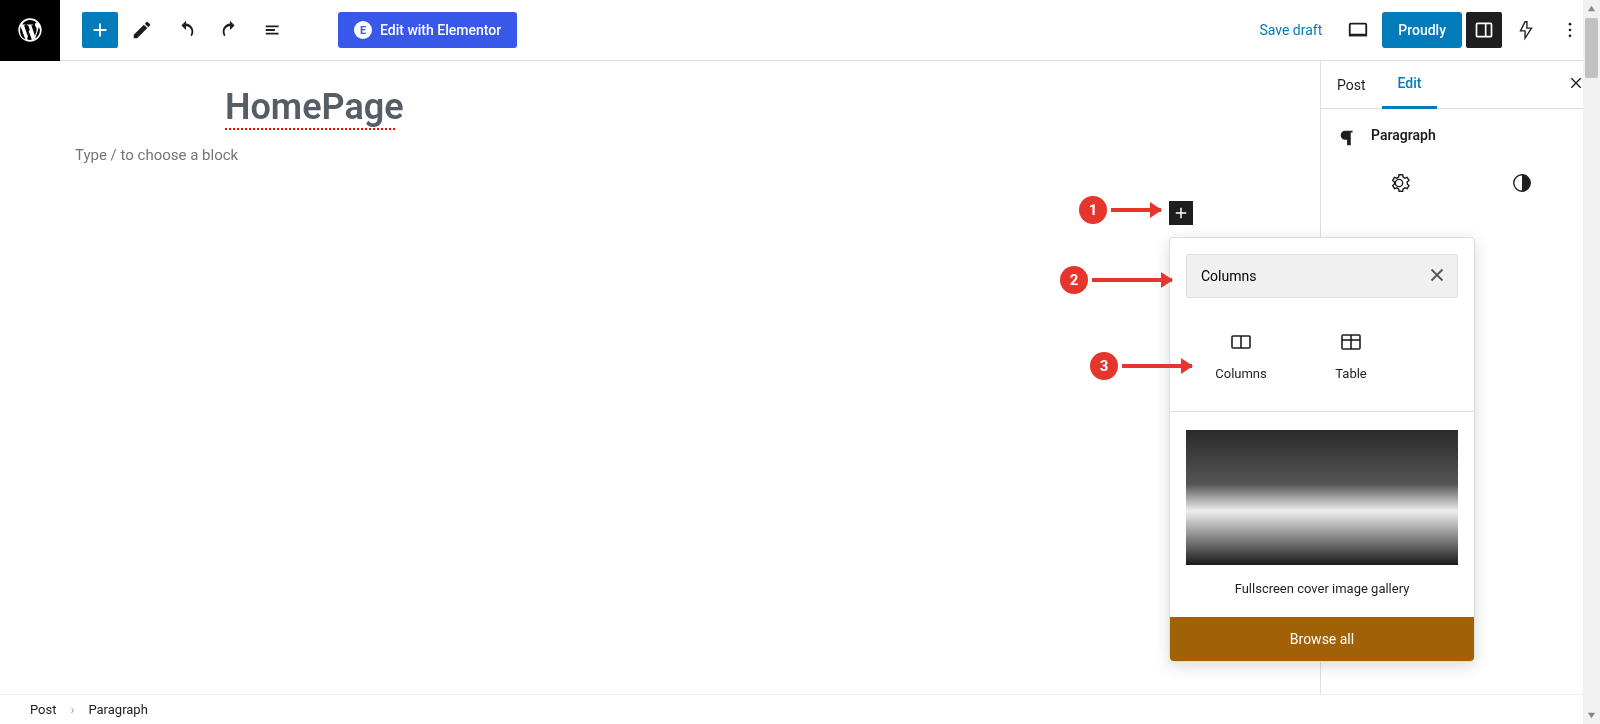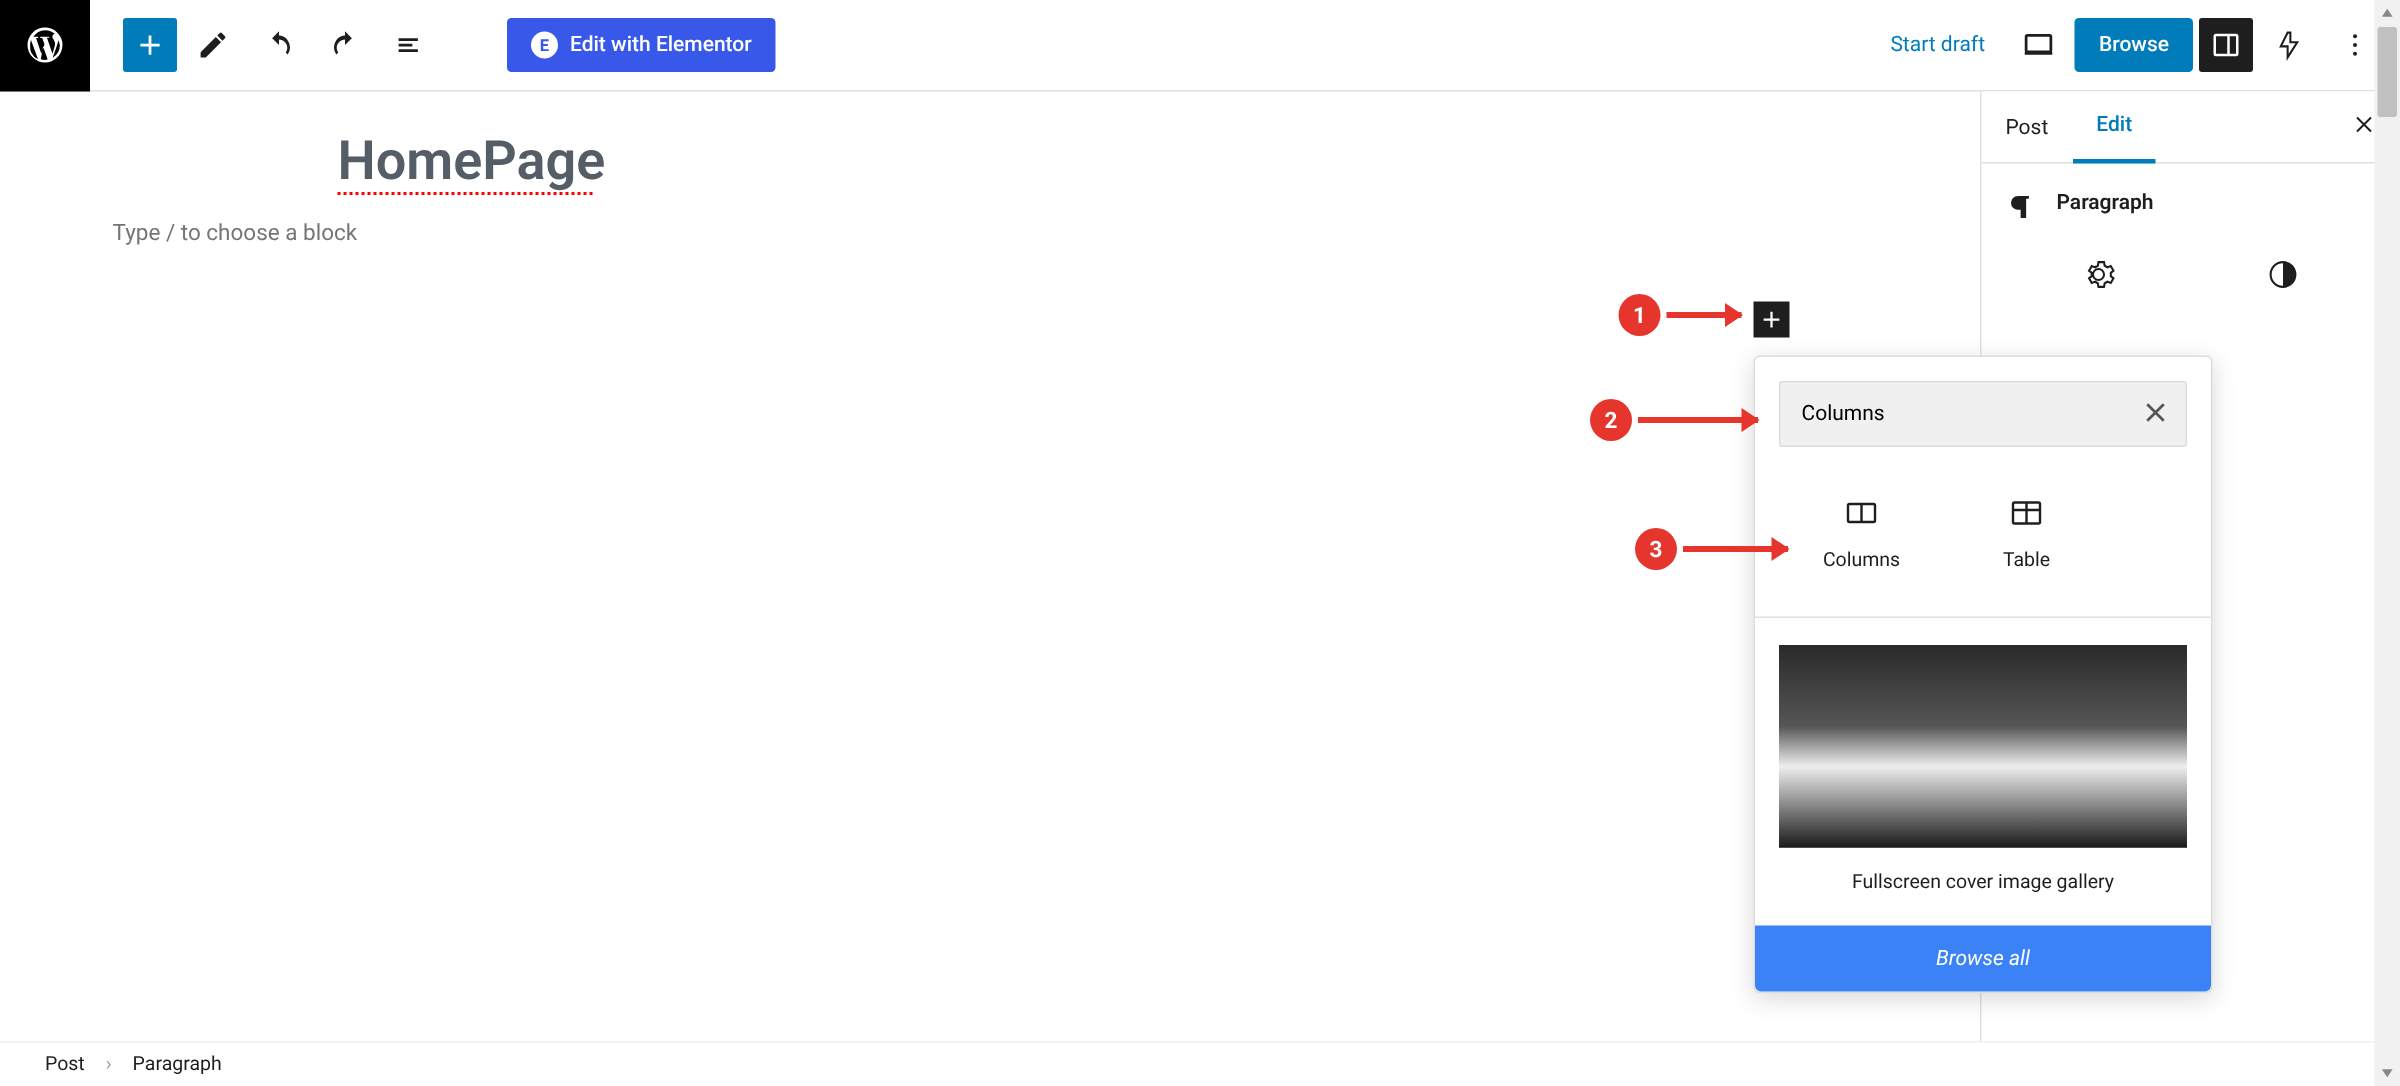--- a/index.html
+++ b/index.html
@@ -53,21 +53,21 @@
   .popup-divider { border-top:1px solid #e0e0e0; }
   .popup-patterns { display:flex; gap:14px; padding:18px 16px; }
   .pat-col { flex:1; display:flex; flex-direction:column; align-items:center; gap:14px;}
   .pat-thumb { width:100%; background:#111; }
   .pat-thumb.a { height:135px; display:flex; }
   .pat-thumb.a > div { flex:1; background:linear-gradient(180deg,#2a2a2a 0%, #555 40%, #eee 60%, #1a1a1a 100%); }
   .pat-thumb.b { height:66px; background:#0b0b1a; padding:6px 8px; font-size:6px; color:#6f6fff; display:flex; flex-direction:column; gap:3px;}
   .pat-thumb.b .r { display:flex; justify-content:space-between; color:#888; font-size:6px;}
   .pat-thumb.b .l { width:50px; height:2px; background:#4040aa; margin:1px 0;}
   .pat-cap { font-size:13px; color:#1e1e1e; text-align:center; line-height:1.5;}
-  .popup-footer { background:#3b82f6; color:#fff; text-align:center; height:44px; display:flex; align-items:center; justify-content:center; font-size:14px; border-radius:0 0 4px 4px;font-style:italic;}
+  .popup-footer { background:#a16207; color:#fff; text-align:center; height:44px; display:flex; align-items:center; justify-content:center; font-size:14px; border-radius:0 0 4px 4px;}
 
   
   .anno { position:absolute; z-index:30; display:flex; align-items:center; }
   .anno-circ { width:28px; height:28px; background:#e5352d; border-radius:50%; color:#fff; display:flex; align-items:center; justify-content:center; font-weight:bold; font-size:15px;}
   .anno-arrow { height:4px; background:#e5352d; position:relative; }
   .anno-arrow::after { content:""; position:absolute; right:-1px; top:-6px; border-left:12px solid #e5352d; border-top:8px solid transparent; border-bottom:8px solid transparent;}
 
   
   .breadcrumb { position:absolute; bottom:0; left:0; right:0; height:30px; display:flex; align-items:center; padding-left:30px; font-size:13px; color:#1e1e1e; gap:14px; border-top:1px solid #f0f0f0; background:#fff;}
   .breadcrumb .sep { color:#999; }
@@ -111,29 +111,29 @@
       <svg width="22" height="22" viewBox="0 0 24 24" fill="currentColor">
           <path d="M3 7h14v2H3zM3 11h10v2H3zM3 15h14v2H3z"></path>
         </svg>
     </div>
     <div class="elementor-btn">
       <span class="elementor-ic">E</span>
       <span>Edit with Elementor</span>
     </div>
   </div>
   <div class="tb-right">
-    <div class="save-draft">Start draft</div>
+    <div class="save-draft">Save draft</div>
     <div class="ic-btn">
       <svg width="22" height="22" viewBox="0 0 24 24" fill="none" stroke="currentColor" stroke-width="2">
           <rect x="3" y="5" width="18" height="12" rx="1"></rect>
           <path d="M2 18h20"></path>
         </svg>
     </div>
     <div class="publish-btn">
-        <span>Browse</span>
+        <span>Proudly</span>
       </div>
     <div class="ic-btn active">
       <svg width="20" height="20" viewBox="0 0 24 24" fill="none" stroke="currentColor" stroke-width="2">
           <rect x="3" y="4" width="18" height="16" rx="1"></rect>
           <line x1="14" y1="4" x2="14" y2="20"></line>
         </svg>
     </div>
     <div class="ic-btn jet-ic">
       <svg width="22" height="22" viewBox="0 0 24 24" fill="currentColor">
           <path d="M11 3h2v7h5l-7 11v-8H6l5-10z" fill="none" stroke="currentColor" stroke-width="1.5"></path>

